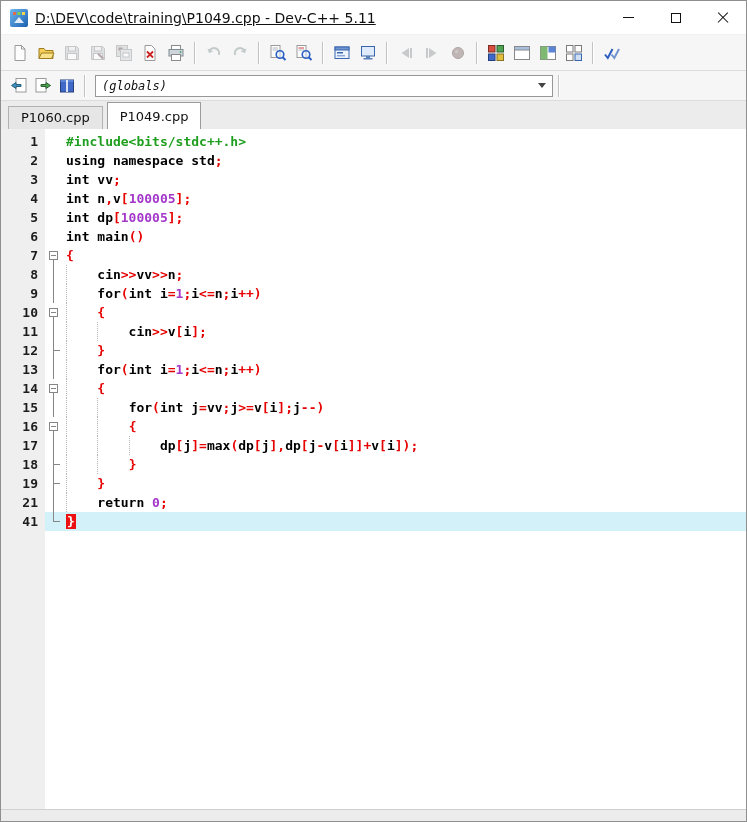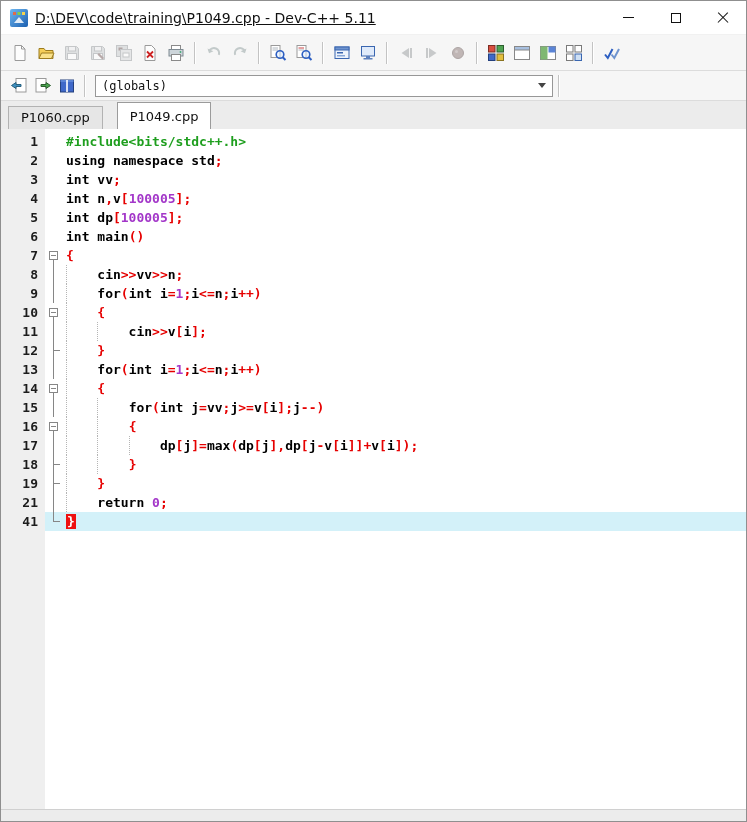--- a/index.html
+++ b/index.html
@@ -49,20 +49,21 @@
     font-size:14px; color:#111;
   }
   .menu-item { padding:4px 9px; white-space:nowrap; }
 
   
   .toolbar {
     flex:none; background:#f6f6f6;
     display:flex; align-items:center;
     border-bottom:1px solid #dcdcdc;
     padding-left:6px;
+    font-style:italic;
   }
   .toolbar.main { height:36px; }
   .toolbar.nav  { height:30px; }
   .tb-group { display:flex; align-items:center; }
   .tb-sep {
     width:0; height:22px; margin:0 5px;
     border-left:1px solid #c3c3c3; border-right:1px solid #ffffff;
   }
   .tb-btn {
     width:26px; height:26px; flex:none;
@@ -96,21 +97,21 @@
   
   .tabbar {
     height:28px; flex:none; background:#ececec;
     display:flex; align-items:flex-end; padding-left:7px;
     font-size:13px; color:#111;
   }
   .tab {
     padding:3px 12px 4px 12px;
     background:#e6e6e6;
     border:1px solid #b2b2b2; border-bottom:none;
-    margin-right:14px; white-space:nowrap;
+    margin-right:4px; white-space:nowrap;
     height:23px;
   }
   .tab.active {
     background:#fff; border-color:#9b9b9b;
     height:27px; padding-top:6px;
     position:relative; z-index:2;
   }
 
   
   .editor {

